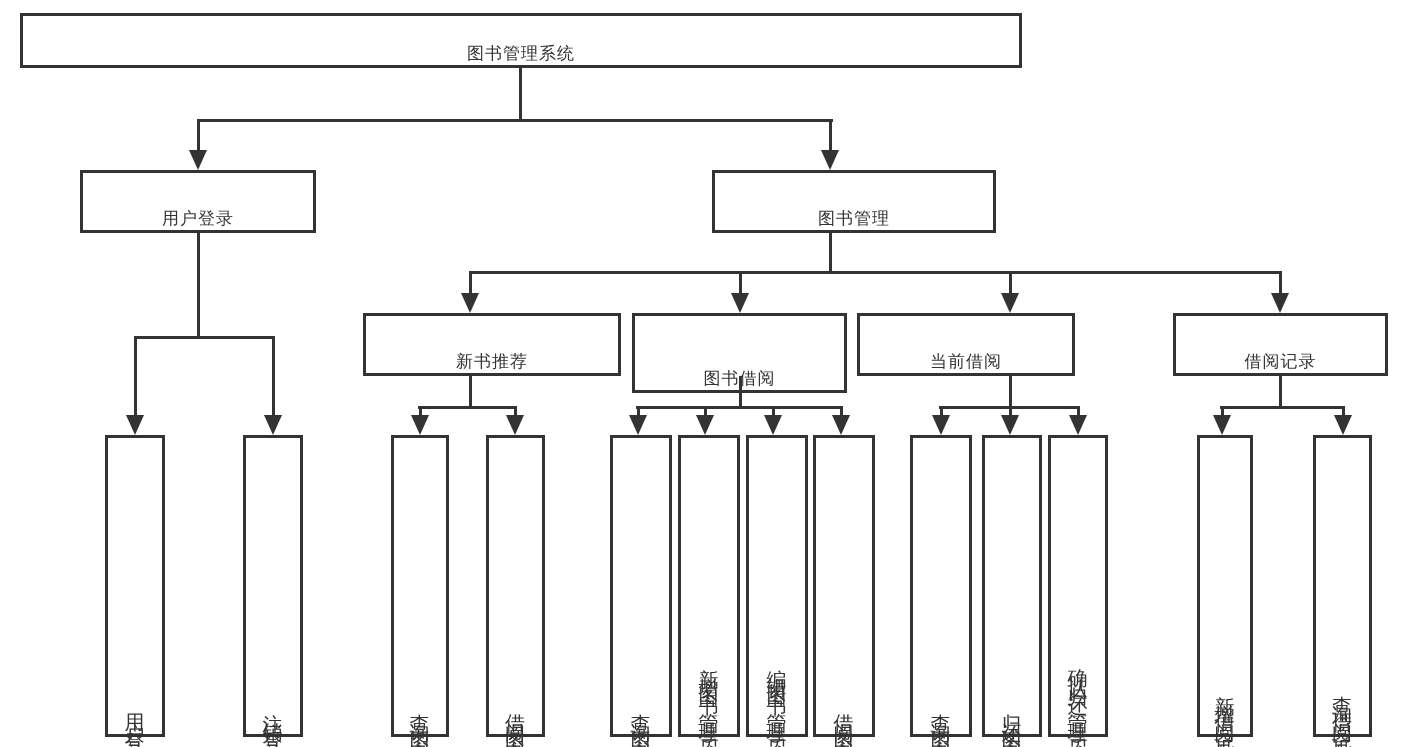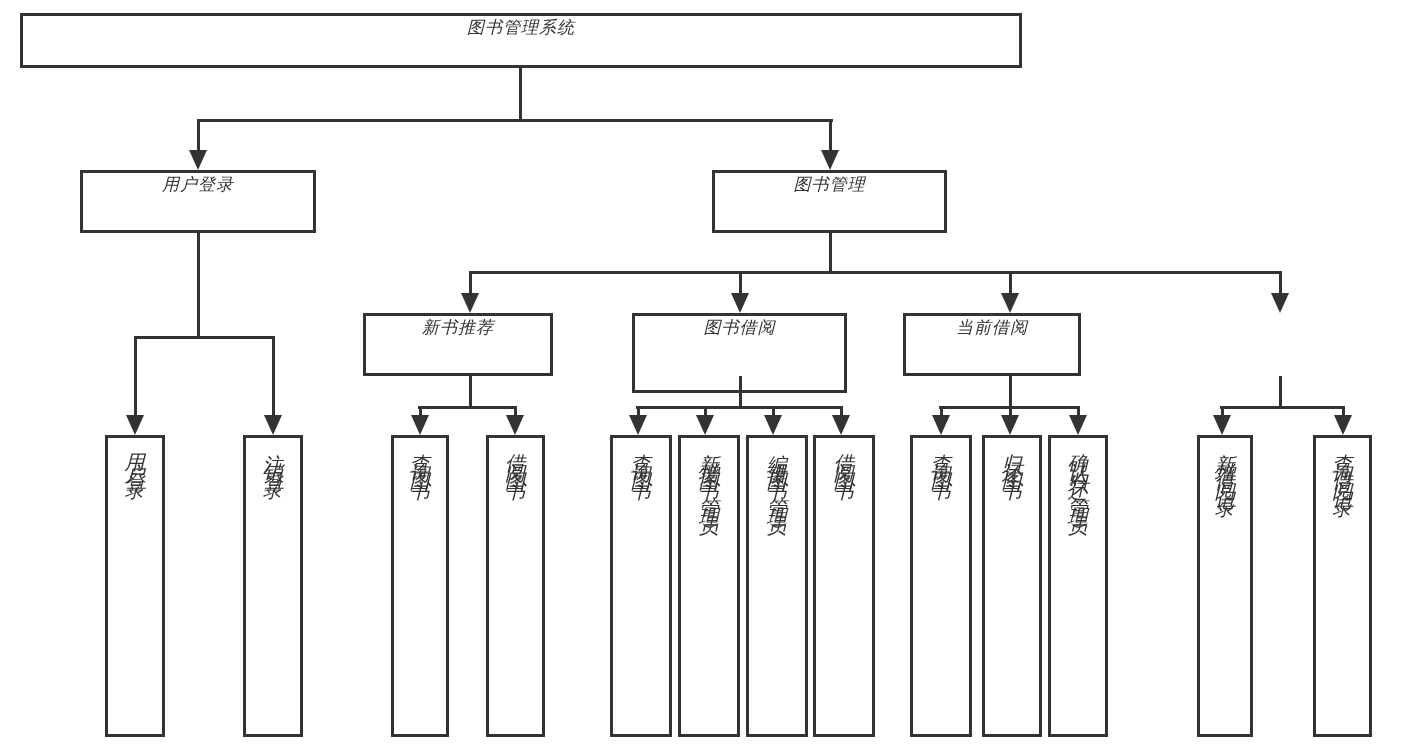--- a/index.html
+++ b/index.html
@@ -2,22 +2,22 @@
 <html style="--line: #333333; --text: #333333; --background: #ffffff; --watermark: #c79e9e;"><head>
 <meta charset="utf-8">
 <style>
   html,body{margin:0;padding:0;background:#fff;}
   .stage{
     position:relative;width:1405px;height:747px;background:var(--background,#fff);
     font-family:"Liberation Sans","DejaVu Sans",sans-serif;overflow:hidden;
   }
   .box{
     position:absolute;box-sizing:border-box;border:3px solid var(--line,#333);
-    background:#fff;display:flex;align-items:flex-start;justify-content:center;
-    color:var(--text,#333);font-size:17px;letter-spacing:1px;font-style:italic;
+    background:#fff;display:flex;align-items:flex-end;justify-content:center;
+    color:var(--text,#333);font-size:17px;letter-spacing:1px;
   }
   .leaf .vtext{
     writing-mode:vertical-rl;text-orientation:mixed;line-height:1;
     font-size:20px;letter-spacing:9px;color:var(--text,#333);
   }
   .vl{position:absolute;width:3px;background:var(--line,#333);}
   .hl{position:absolute;height:3px;background:var(--line,#333);}
   .ah{position:absolute;width:0;height:0;
       border-left:9px solid transparent;border-right:9px solid transparent;
       border-top:20px solid var(--line,#333);}
@@ -29,32 +29,35 @@
 
 <div class="stage">
 
   <div class="box" style="left:20px;top:13px;width:1002px;height:55px">
     <span>图书管理系统</span>
   </div>
 
   <div class="box" style="left:80px;top:170px;width:236px;height:63px">
     <span>用户登录</span>
   </div>
-  <div class="box" style="left:712px;top:170px;width:235px;height:63px">
+  <div class="box" style="left:712px;top:170px;width:284px;height:63px">
     <span>图书管理</span>
   </div>
 
-  <div class="box" style="left:363px;top:313px;width:190px;height:63px">
+  <div class="box" style="left:363px;top:313px;width:258px;height:63px">
     <span>新书推荐</span>
   </div>
   <div class="box" style="left:632px;top:313px;width:215px;height:80px">
     <span>图书借阅</span>
   </div>
-  <div class="box" style="left:903px;top:313px;width:178px;height:63px">
+  <div class="box" style="left:857px;top:313px;width:218px;height:63px">
     <span>当前借阅</span>
+  </div>
+  <div class="box" style="left:1173px;top:313px;width:215px;height:63px">
+    <span>借阅记录</span>
   </div>
 
   <div class="box leaf" style="left:105px;top:435px;width:60px;height:302px">
     <span class="vtext">用户登录</span>
   </div>
   <div class="box leaf" style="left:243px;top:435px;width:60px;height:302px">
     <span class="vtext">注销登录</span>
   </div>
 
   <div class="box leaf" style="left:391px;top:435px;width:58px;height:302px">

